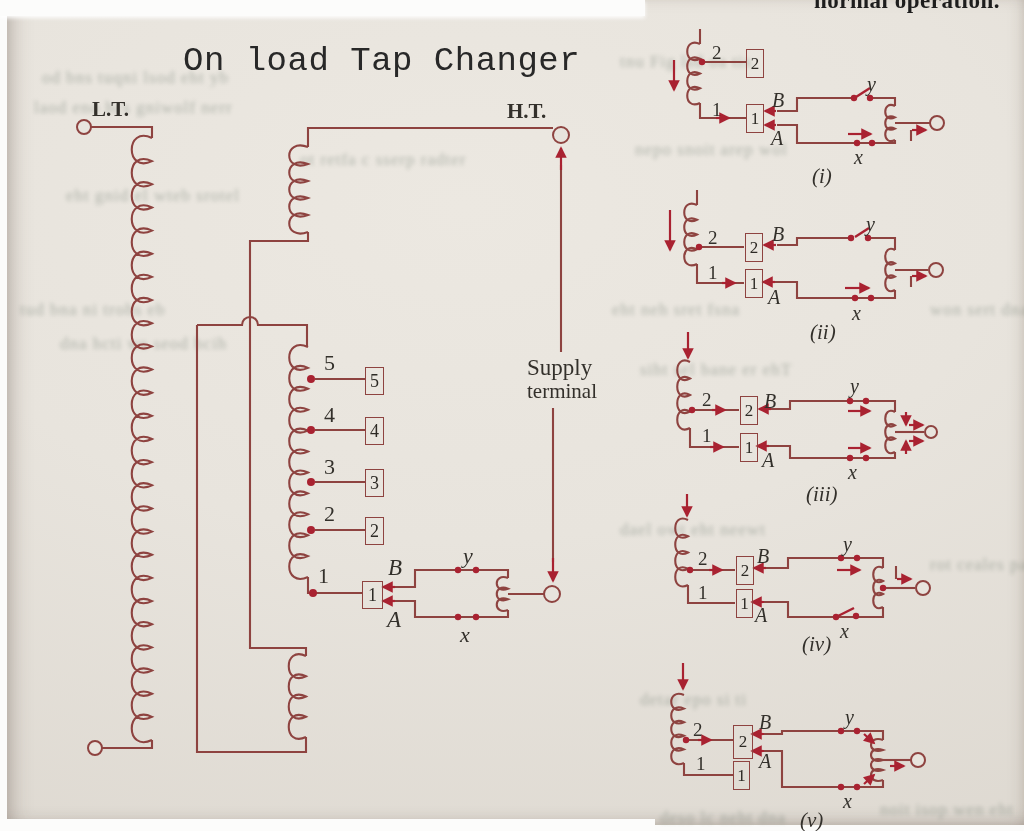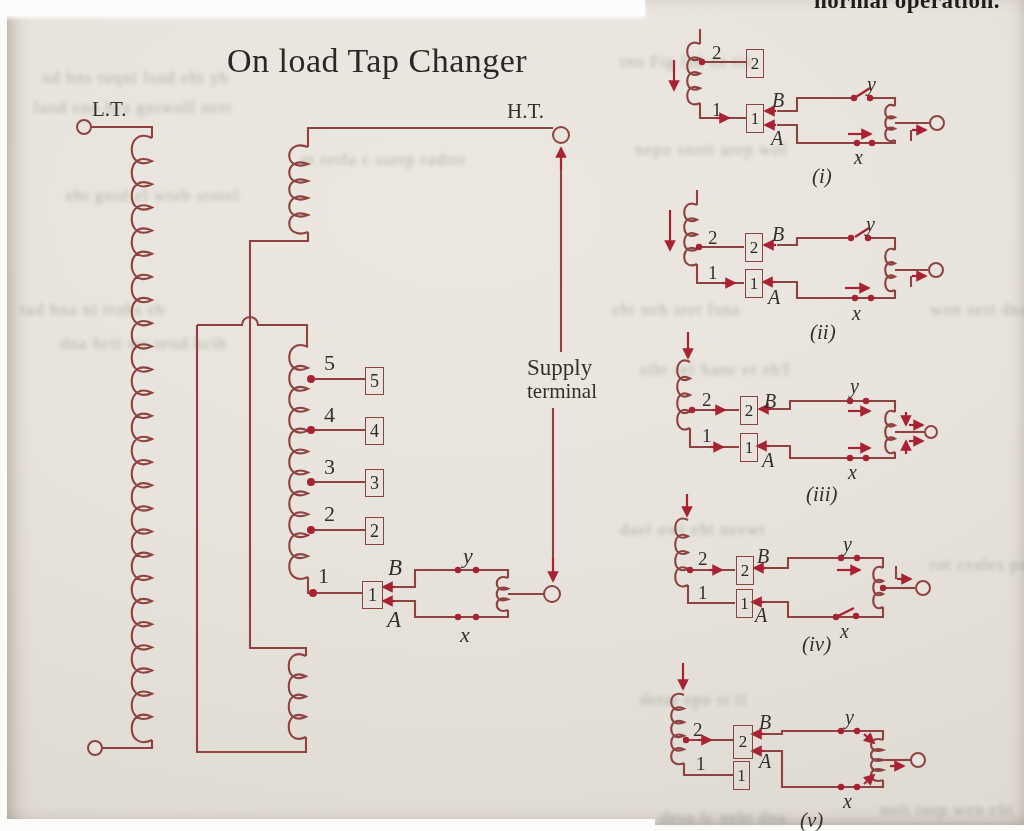--- a/index.html
+++ b/index.html
@@ -13,26 +13,26 @@
            radial-gradient(120% 90% at 45% 25%, #ece8e1 0%, #e8e4dd 45%, #ddd8d0 100%);
          box-shadow: inset 14px 0 22px -12px rgba(70,50,40,.35),
                      inset -10px 0 18px -12px rgba(70,50,40,.25),
                      inset 0 -12px 20px -14px rgba(70,50,40,.3);}
   .white-strip{position:absolute;background:#fcfcfb;}
   #strip-top{left:0;top:0;width:645px;height:16px;box-shadow:0 2px 4px rgba(255,255,255,.9);}
   #strip-bottom{left:0;top:819px;width:655px;height:12px;}
   svg{position:absolute;left:0;top:0;}
   .lbl{position:absolute;color:var(--ink);line-height:1;white-space:nowrap;}
   .it{font-style:italic;}
-  .bold{font-weight:normal;}
+  .bold{font-weight:bold;}
   .box{position:absolute;border:1.8px solid var(--wire);color:#2d2a25;
        display:flex;align-items:center;justify-content:center;
        font-family:"Liberation Serif",serif;background:transparent;}
-  #title{position:absolute;left:183px;top:42px;font-family:Liberation Serif, serif;
-         font-size:34px;font-weight:500;color:#282828;letter-spacing:.5px;margin-left:44px;}
+  #title{position:absolute;left:183px;top:42px;font-family:Liberation Mono, monospace;
+         font-size:34px;font-weight:500;color:#282828;letter-spacing:.5px;}
   #frag-clip{position:absolute;top:0;right:16px;width:280px;height:15px;overflow:hidden;}
   #frag-clip span{position:absolute;top:-12px;right:8px;font-size:23px;color:#1d1d1d;
          font-family:"Liberation Serif",serif;font-weight:bold;letter-spacing:.5px;}
   .noise{position:absolute;color:#5d6c60;filter:blur(2.2px);opacity:.42;
          font-size:17px;letter-spacing:1px;white-space:nowrap;}
 </style>
 </head>
 <body>
 
 <div id="stage">

